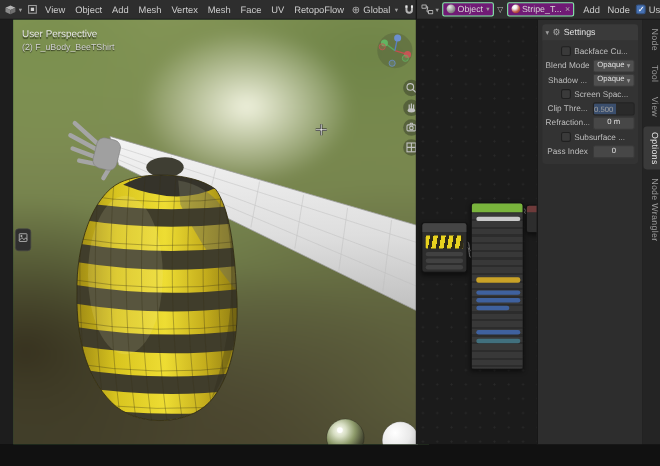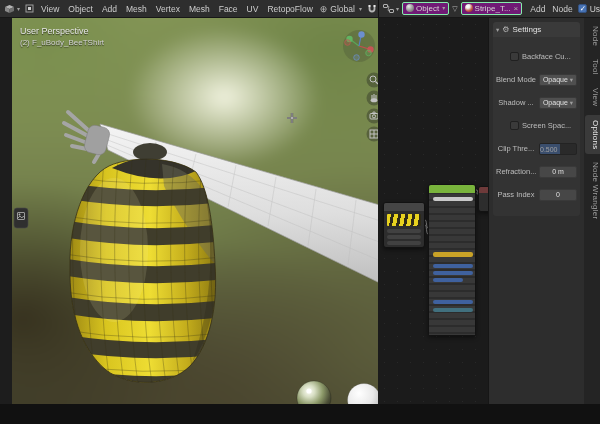--- a/index.html
+++ b/index.html
@@ -63,21 +63,21 @@
   .acc.a6{top:106px;height:4px;background:#3f619e}
   .acc.a7{top:114px;height:4px;background:#41707e}
   .n-out{left:100px;top:168px;width:16px;height:26px}
   .n-out .nhead{height:6px;background:#6e3a3a}
   
   .npanel{position:absolute;left:488px;top:18px;width:96px;height:406px;background:#2d2d2d;
       border-left:1px solid #161616;padding:4px 4px 0 4px}
   .phead{display:flex;align-items:center;gap:3px;height:15px;background:#3a3a3a;border-radius:3px 3px 0 0;padding:0 3px}
   .phead .ttl{font-size:8px;color:#e2e2e2}
   .pbody{background:#333333;border-radius:0 0 3px 3px;padding:3px 3px 5px 3px}
-  .prow{display:flex;align-items:center;height:13px;margin:10px 0;gap:3px}
+  .prow{display:flex;align-items:center;height:13px;margin:0 0;gap:3px}
   .plabel{width:40px;flex:0 0 auto;font-size:7.5px;color:#bdbdbd;white-space:nowrap;overflow:hidden;text-align:center}
   .cbl{font-size:7.5px;color:#bdbdbd;white-space:nowrap;overflow:hidden}
   .dropdown,.field{flex:1;height:12px;background:#4f4f4f;border:1px solid #393939;border-radius:2px;
       display:flex;align-items:center;justify-content:center;gap:2px;font-size:7px;color:#e0e0e0;min-width:0}
   .field{background:#474747}
   .slider{flex:1;height:12px;background:#262626;border:1px solid #1c1c1c;border-radius:2px;position:relative;overflow:hidden;opacity:.65}
   .slider .fill{position:absolute;left:0;top:0;bottom:0;width:55%;background:#3f5d8c}
   .slider .val{position:relative;text-align:center;font-size:7px;line-height:11px;color:#d8d8d8}
   .subhead{display:flex;align-items:center;gap:3px;height:14px;background:#383838;border-radius:3px;margin-top:4px;padding:0 3px;font-size:7.5px;color:#cfcfcf}
   .arr{font-size:6.5px;color:#9f9f9f}
@@ -405,20 +405,24 @@
           <span class="fill"></span>
           <span class="val">0.500</span>
         </span>
       </div>
       <div class="prow">
         <span class="plabel">Refraction...</span>
         <span class="field">
           <span>0 m</span>
         </span>
       </div>
+      <div class="prow" style="padding-left:14px">
+        <span class="cb"></span>
+        <span class="cbl">Subsurface ...</span>
+      </div>
       <div class="prow">
         <span class="plabel">Pass Index</span>
         <span class="field">
           <span>0</span>
         </span>
       </div>
     </div>
   </div>
 
   <div class="tabs">

